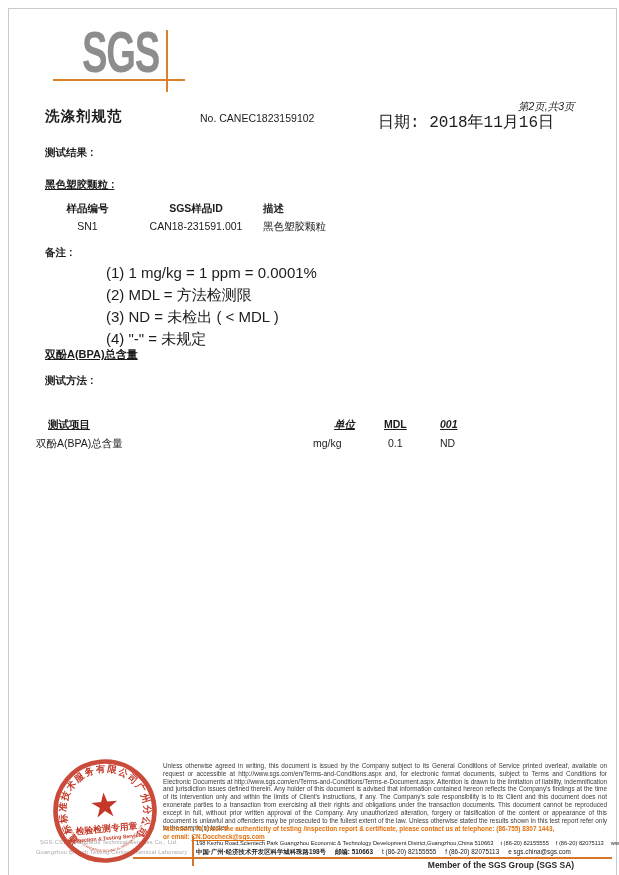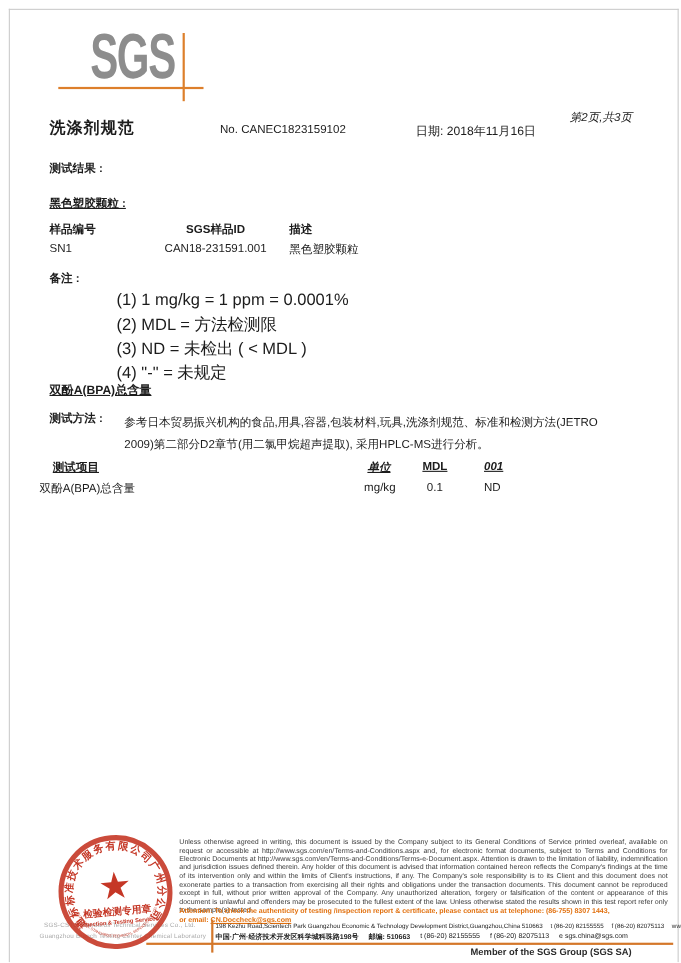--- a/index.html
+++ b/index.html
@@ -19,50 +19,50 @@
   .logo {
     left:82px; top:24px; font-size:58px; line-height:56px; font-weight:bold;
     color:#8d8d8d; letter-spacing:-2px; transform:scaleX(0.66); transform-origin:0 0;
   }
   .logo-hline { left:53px; top:79px; width:132px; height:2px; background:#dd7f2b; }
   .logo-vline { left:166px; top:30px; width:2px; height:62px; background:#dd7f2b; }
 
   
   .doc-title { left:45px; top:107px; font-size:14.5px; font-weight:bold; letter-spacing:1px; }
   .report-no { left:200px; top:112px; font-size:10.5px; }
-  .report-date { left:378px; top:112px; font-size:11px; }
+  .report-date { left:378px; top:112px; font-size:16px;font-family:Liberation Mono, monospace; }
   .report-page-info { left:518px; top:100px; font-size:10.5px;font-style:italic; }
 
   .lbl { font-size:10.5px; font-weight:bold; }
   .results-label { left:45px; top:146px; }
   .sample-desc-label { left:45px; top:178px; text-decoration:underline; }
   .notes-label { left:45px; top:246px;text-align:right; }
   .method-label { left:45px; top:374px;text-align:right; }
 
   .cell { font-size:10.5px; }
-  .st-c1 { left:45px;  width:85px;  text-align:left; }
+  .st-c1 { left:45px;  width:85px;  text-align:center; }
   .st-c2 { left:135px; width:122px; text-align:center; }
   .st-c3 { left:263px; }
   .st-head { top:202px; font-weight:bold; }
   .st-row  { top:220px; }
 
   .note { left:106px; font-size:15px; }
   .note-0 { top:264px; } .note-1 { top:286px; } .note-2 { top:308px; } .note-3 { top:330px; }
 
   .bpa-heading { left:45px; top:347px; font-size:11px; font-weight:bold; text-decoration:underline; }
   .method-text { left:113px; top:374px; width:452px; font-size:10.5px; line-height:20px; }
 
   .rt-head { top:418px; font-weight:bold; text-decoration:underline; }
   .rt-row  { top:437px; }
   .rt-item-h { left:48px; }
   .rt-unit-h { left:334px; font-style:italic; }
   .rt-mdl-h  { left:384px; }
   .rt-001-h  { left:440px; font-style:italic; }
   .rt-item   { left:36px; }
-  .rt-unit   { left:331px; }
+  .rt-unit   { left:313px; }
   .rt-mdl    { left:388px; }
   .rt-nd     { left:440px; }
 
   
   .legal {
     left:163px; top:762px; width:444px; font-size:6.4px; line-height:7.8px;
     color:#3b3b3b; text-align:justify;
   }
   .attention {
     left:163px; top:825px; width:444px; font-size:6.4px; line-height:7.8px;
@@ -115,21 +115,20 @@
   <div class="abs cell st-c3 st-row">黑色塑胶颗粒</div>
 
   <div class="abs lbl notes-label">备注 :</div>
   <div class="abs note note-0">(1) 1 mg/kg = 1 ppm = 0.0001%</div>
   <div class="abs note note-1">(2) MDL = 方法检测限</div>
   <div class="abs note note-2">(3) ND = 未检出 ( &lt; MDL )</div>
   <div class="abs note note-3">(4) "-" = 未规定</div>
 
   <div class="abs bpa-heading">双酚A(BPA)总含量</div>
   <div class="abs lbl method-label">测试方法 :</div>
-  <div class="abs method-text">参考日本贸易振兴机构的食品,用具,容器,包装材料,玩具,洗涤剂规范、标准和检测方法(JETRO 2009)第二部分D2章节(用二氯甲烷超声提取), 采用HPLC-MS进行分析。</div>
 
   <div class="abs cell rt-head rt-item-h">测试项目</div>
   <div class="abs cell rt-head rt-unit-h">单位</div>
   <div class="abs cell rt-head rt-mdl-h">MDL</div>
   <div class="abs cell rt-head rt-001-h">001</div>
   <div class="abs cell rt-row rt-item">双酚A(BPA)总含量</div>
   <div class="abs cell rt-row rt-unit">mg/kg</div>
   <div class="abs cell rt-row rt-mdl">0.1</div>
   <div class="abs cell rt-row rt-nd">ND</div>
 

